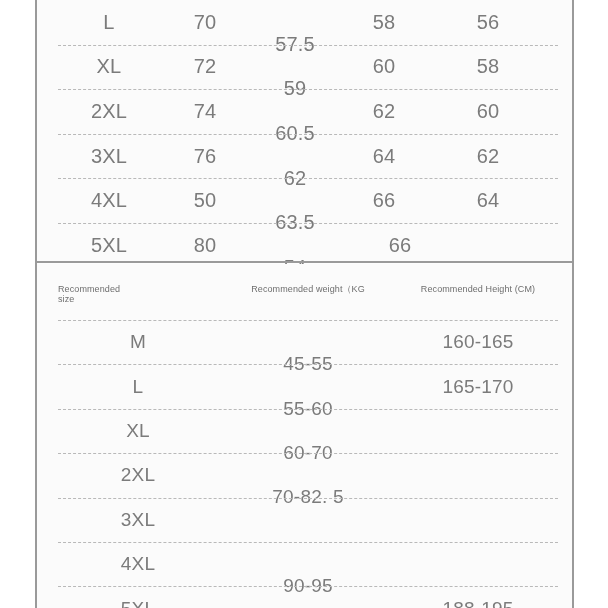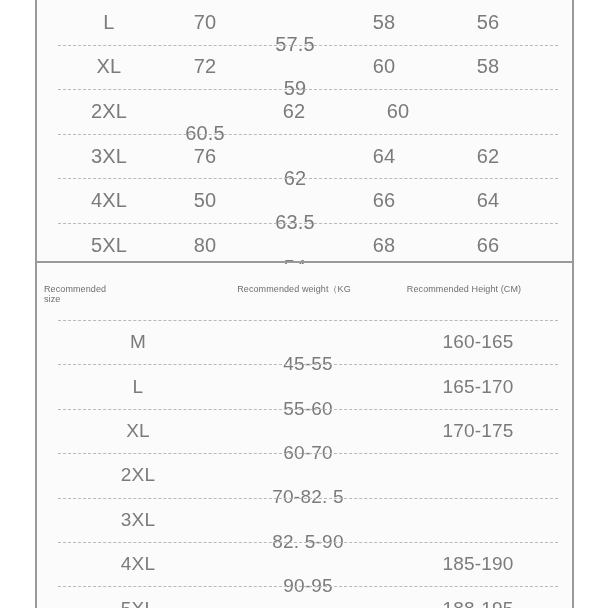--- a/index.html
+++ b/index.html
@@ -104,21 +104,21 @@
   }
   .t-c0 { width: 102px; }
   .t-c1 { width: 90px;  }
   .t-c2 { width: 90px; margin-top: 44px;  }
   .t-c3 { width: 88px;  }
   .t-c4 { width: 120px; }
 
   
   .b-head {
     height: 56px;
-    padding-left: 7px;
+    padding-left: 21px;
     padding-right: 14px;
     align-items: flex-start;
   }
   .b-head .cell {
     font-size: 9px;
     color: #6e6e6e;
     line-height: 1.12;
     padding-top: 20px;
     letter-spacing: 0.1px;
   }
@@ -162,20 +162,21 @@
     <div class="row t-row sep">
       <div class="cell t-c0">XL</div>
       <div class="cell t-c1">72</div>
       <div class="cell t-c2">59</div>
       <div class="cell t-c3">60</div>
       <div class="cell t-c4">58</div>
     </div>
 
     <div class="row t-row sep">
       <div class="cell t-c0">2XL</div>
+      <div class="cell t-c1">74</div>
       <div class="cell t-c2">60.5</div>
       <div class="cell t-c3">62</div>
       <div class="cell t-c4">60</div>
     </div>
 
     <div class="row t-row sep">
       <div class="cell t-c0">3XL</div>
       <div class="cell t-c1">76</div>
       <div class="cell t-c2">62</div>
       <div class="cell t-c3">64</div>
@@ -187,21 +188,20 @@
       <div class="cell t-c1">50</div>
       <div class="cell t-c2">63.5</div>
       <div class="cell t-c3">66</div>
       <div class="cell t-c4">64</div>
     </div>
 
     <div class="row t-row sep">
       <div class="cell t-c0">5XL</div>
       <div class="cell t-c1">80</div>
       <div class="cell t-c2">54</div>
-      <div class="cell t-c3">68</div>
       <div class="cell t-c4">66</div>
     </div>
 
   </div>
 
   <div class="panel panel-bottom">
 
     <div class="row b-head">
       <div class="cell h0"><span>Recommended</span><br><span>size</span></div>
       <div class="cell h1">Recommended weight（KG</div>
@@ -216,37 +216,34 @@
 
     <div class="row b-row sep">
       <div class="cell b-c0">L</div>
       <div class="cell b-c1">55-60</div>
       <div class="cell b-c2">165-170</div>
     </div>
 
     <div class="row b-row sep">
       <div class="cell b-c0">XL</div>
       <div class="cell b-c1">60-70</div>
-      <div class="cell b-c2">170-175</div>
     </div>
 
     <div class="row b-row sep">
       <div class="cell b-c0">2XL</div>
       <div class="cell b-c1">70-82. 5</div>
     </div>
 
     <div class="row b-row sep">
       <div class="cell b-c0">3XL</div>
-      <div class="cell b-c1">82. 5-90</div>
     </div>
 
     <div class="row b-row sep">
       <div class="cell b-c0">4XL</div>
       <div class="cell b-c1">90-95</div>
-      <div class="cell b-c2">185-190</div>
     </div>
 
     <div class="row b-row sep">
       <div class="cell b-c0">5XL</div>
       <div class="cell b-c1">95-100</div>
       <div class="cell b-c2">188-195</div>
     </div>
 
   </div>
 

